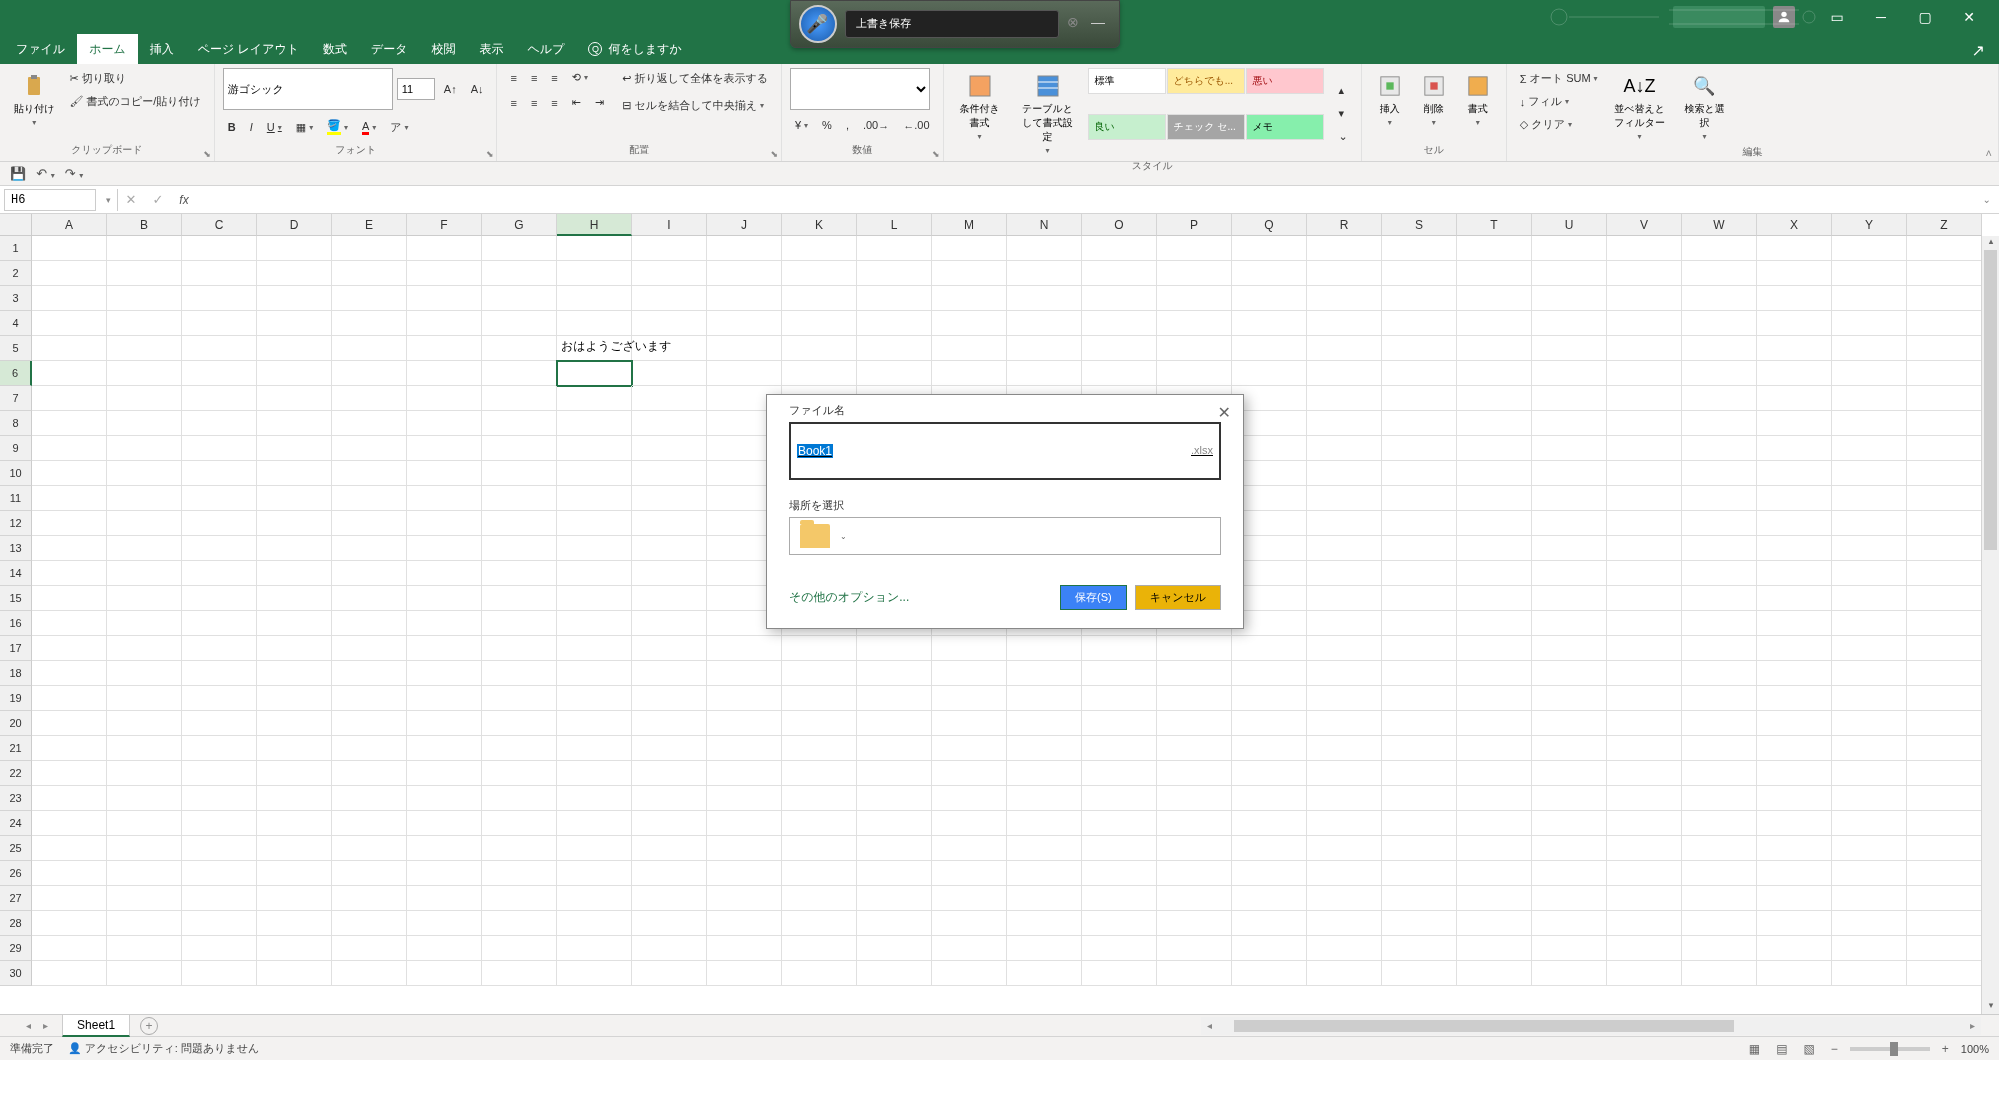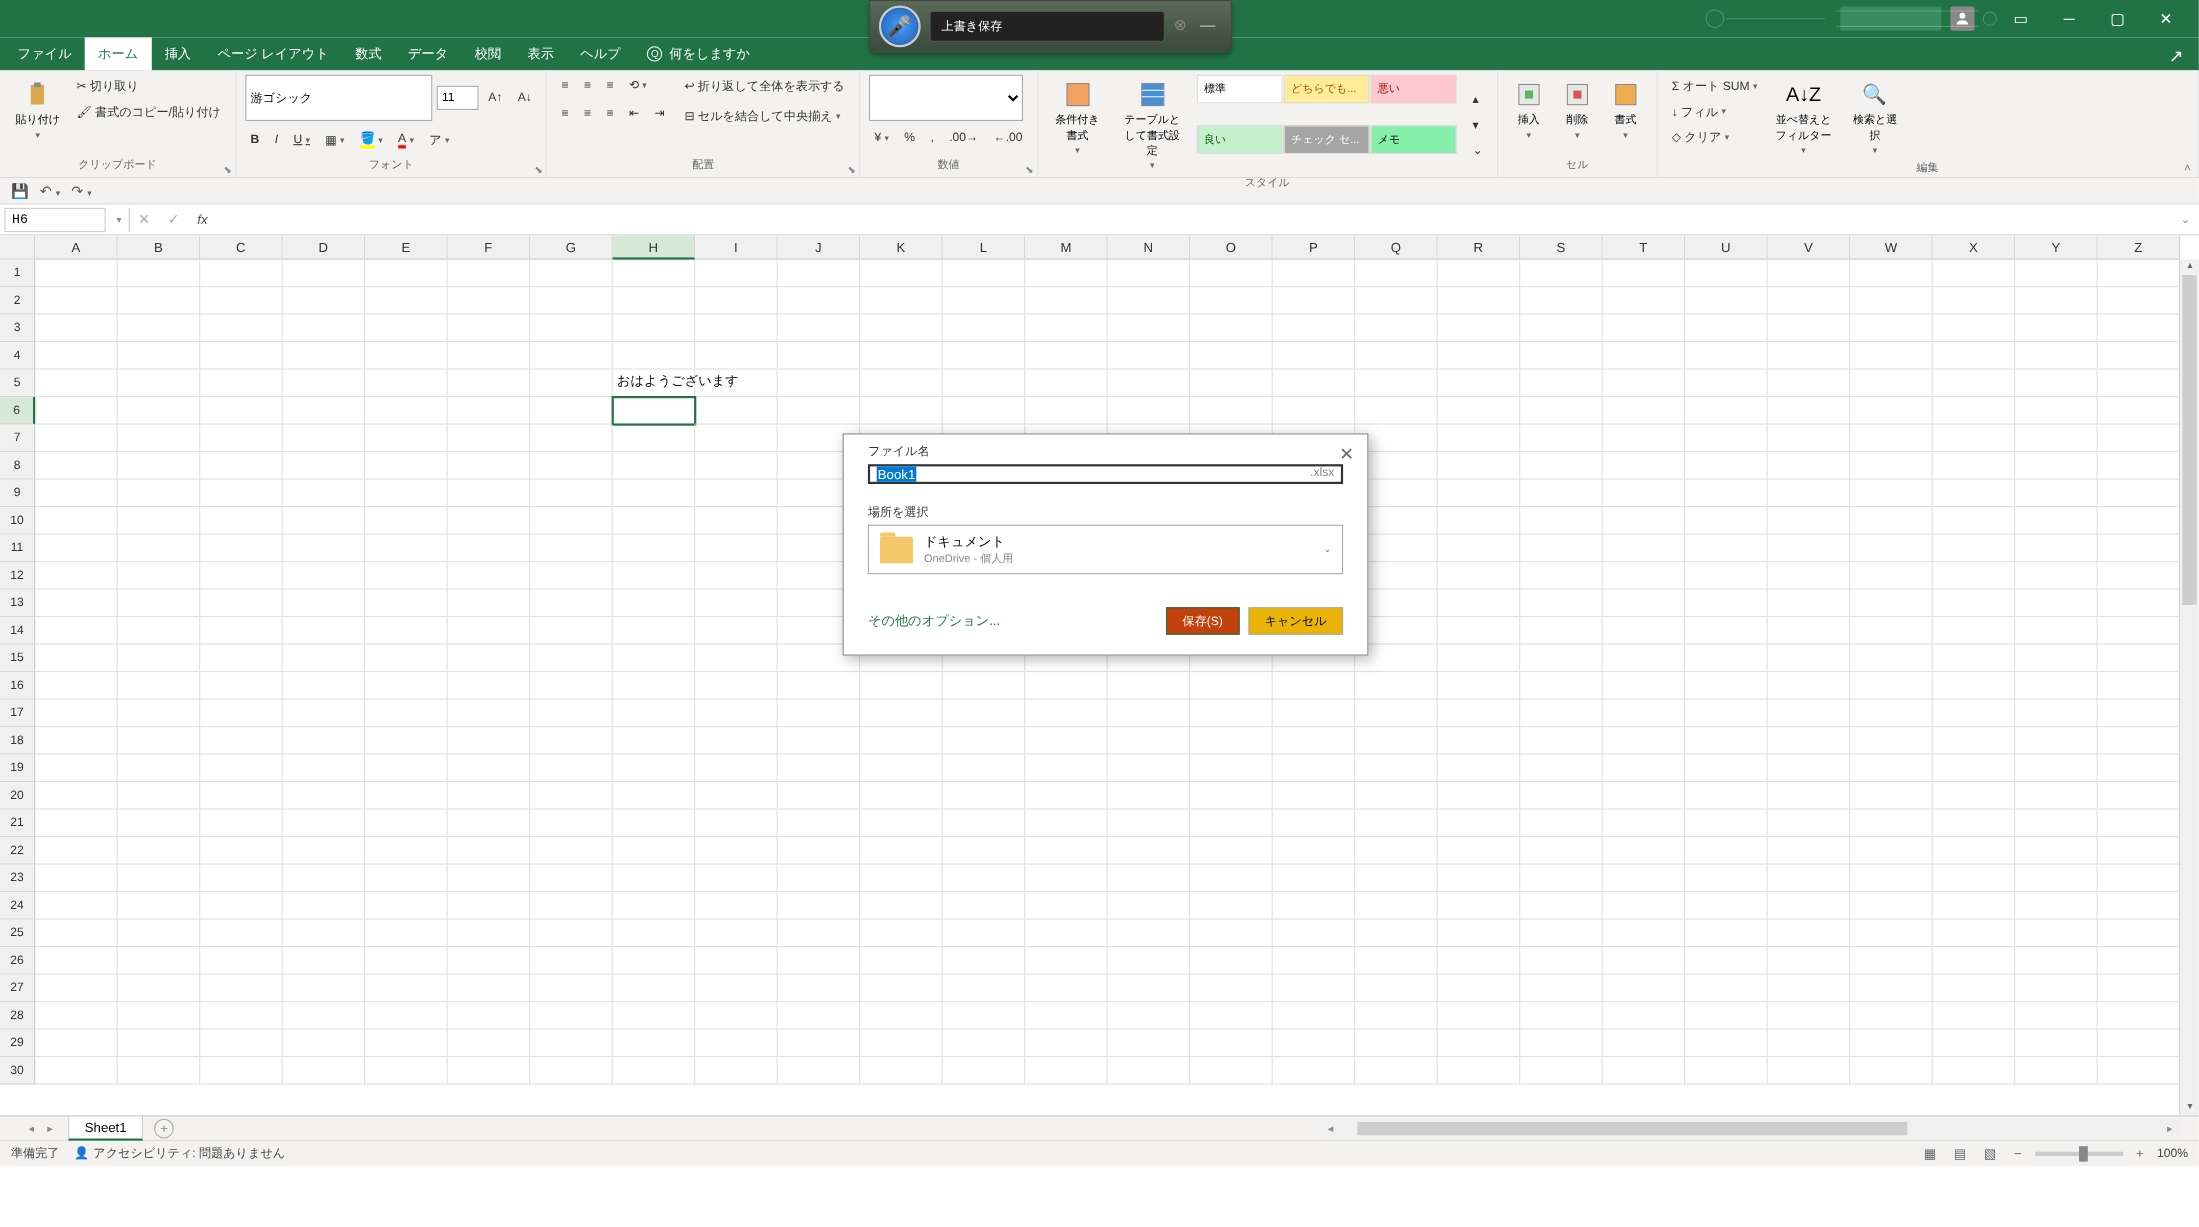--- a/index.html
+++ b/index.html
@@ -87,32 +87,32 @@
     .status-bar { height: 24px; background: #f3f2f1; border-top: 1px solid #d4d4d4; display: flex; align-items: center; padding: 0 10px; font-size: 11px; color: #444; gap: 14px; }
     .status-right { margin-left: auto; display: flex; align-items: center; gap: 8px; }
     .view-btn { padding: 2px 4px; color: #666; font-size: 12px; }
     .zoom-slider { width: 80px; height: 4px; background: #ccc; position: relative; }
     .zoom-slider-thumb { position: absolute; width: 8px; height: 14px; background: #888; left: 50%; top: -5px; }
     .save-dialog { position: absolute; left: 766px; top: 394px; width: 478px; background: #fff; border: 1px solid #888; box-shadow: 3px 3px 12px rgba(0,0,0,0.3); z-index: 201; }
     .dialog-close { position: absolute; top: 8px; right: 12px; font-size: 16px; color: #666; cursor: pointer; }
     .dialog-title { font-size: 18px; color: #217346; padding: 18px 22px 12px; }
     .dialog-body { padding: 0 22px 18px; }
     .dialog-label { font-size: 11px; color: #333; margin-bottom: 4px; margin-top: 8px; }
-    .filename-input { width: 100%; border: 2px solid #333; padding: 0 6px; font-size: 12px; display: flex; }
+    .filename-input { width: 100%; border: 2px solid #333; padding: 20px 6px; font-size: 12px; display: flex; text-decoration: underline; }
     .filename-input .selected-text { background: #0078d4; color: #fff; padding: 0 1px; }
     .filename-ext { color: #888; font-size: 11px; }
     .location-select { width: 100%; border: 1px solid #ababab; padding: 6px 10px; display: flex; align-items: center; gap: 10px; cursor: pointer; }
     .folder-icon { width: 30px; height: 24px; background: #f4c869; border-radius: 2px 2px 0 0; position: relative; }
     .folder-icon::before { content:''; position:absolute; top:-4px; left:0; width:14px; height:4px; background:#f4c869; border-radius:2px 2px 0 0; }
     .location-text { flex: 1; font-size: 12px; }
     .location-text .sub { font-size: 10px; color: #888; }
     .dialog-footer { display: flex; align-items: center; padding: 12px 22px 18px; }
     .more-options { font-size: 12px; color: #217346; cursor: pointer; }
     .dialog-btn { padding: 4px 14px; font-size: 11px; border: 1px solid #ababab; background: #eab308; cursor: pointer; margin-left: 8px; }
-    .dialog-btn.primary { background: #c2410c; color: #fff; border-color: #217346; }
+    .dialog-btn.primary { background: #3b82f6; color: #fff; border-color: #217346; }
 
     .collapse-ribbon { position: absolute; bottom: 2px; right: 6px; font-size: 11px; color: #888; cursor: pointer; }
 
     .icon-svg { width: 16px; height: 16px; }
   </style>
 </head>
 <body>
 
 <div class="title-bar">
   <div class="title-decor">
@@ -1341,24 +1341,20 @@
   <div class="dialog-body">
     <div class="dialog-label">ファイル名</div>
     <div class="filename-input">
       <span class="selected-text">Book1</span>
       <span style="flex:1"></span>
       <span class="filename-ext">.xlsx</span>
     </div>
     <div class="dialog-label" style="margin-top:18px">場所を選択</div>
     <div class="location-select">
       <div class="folder-icon"></div>
-      <div class="location-text">
-        <div>ドキュメント</div>
-        <div class="sub">OneDrive - 個人用</div>
-      </div>
       <span class="dropdown-caret">⌄</span>
     </div>
   </div>
   <div class="dialog-footer">
     <span class="more-options">その他のオプション...</span>
     <span style="flex:1"></span>
     <button class="dialog-btn primary">保存(S)</button>
     <button class="dialog-btn">キャンセル</button>
   </div>
 </div>

